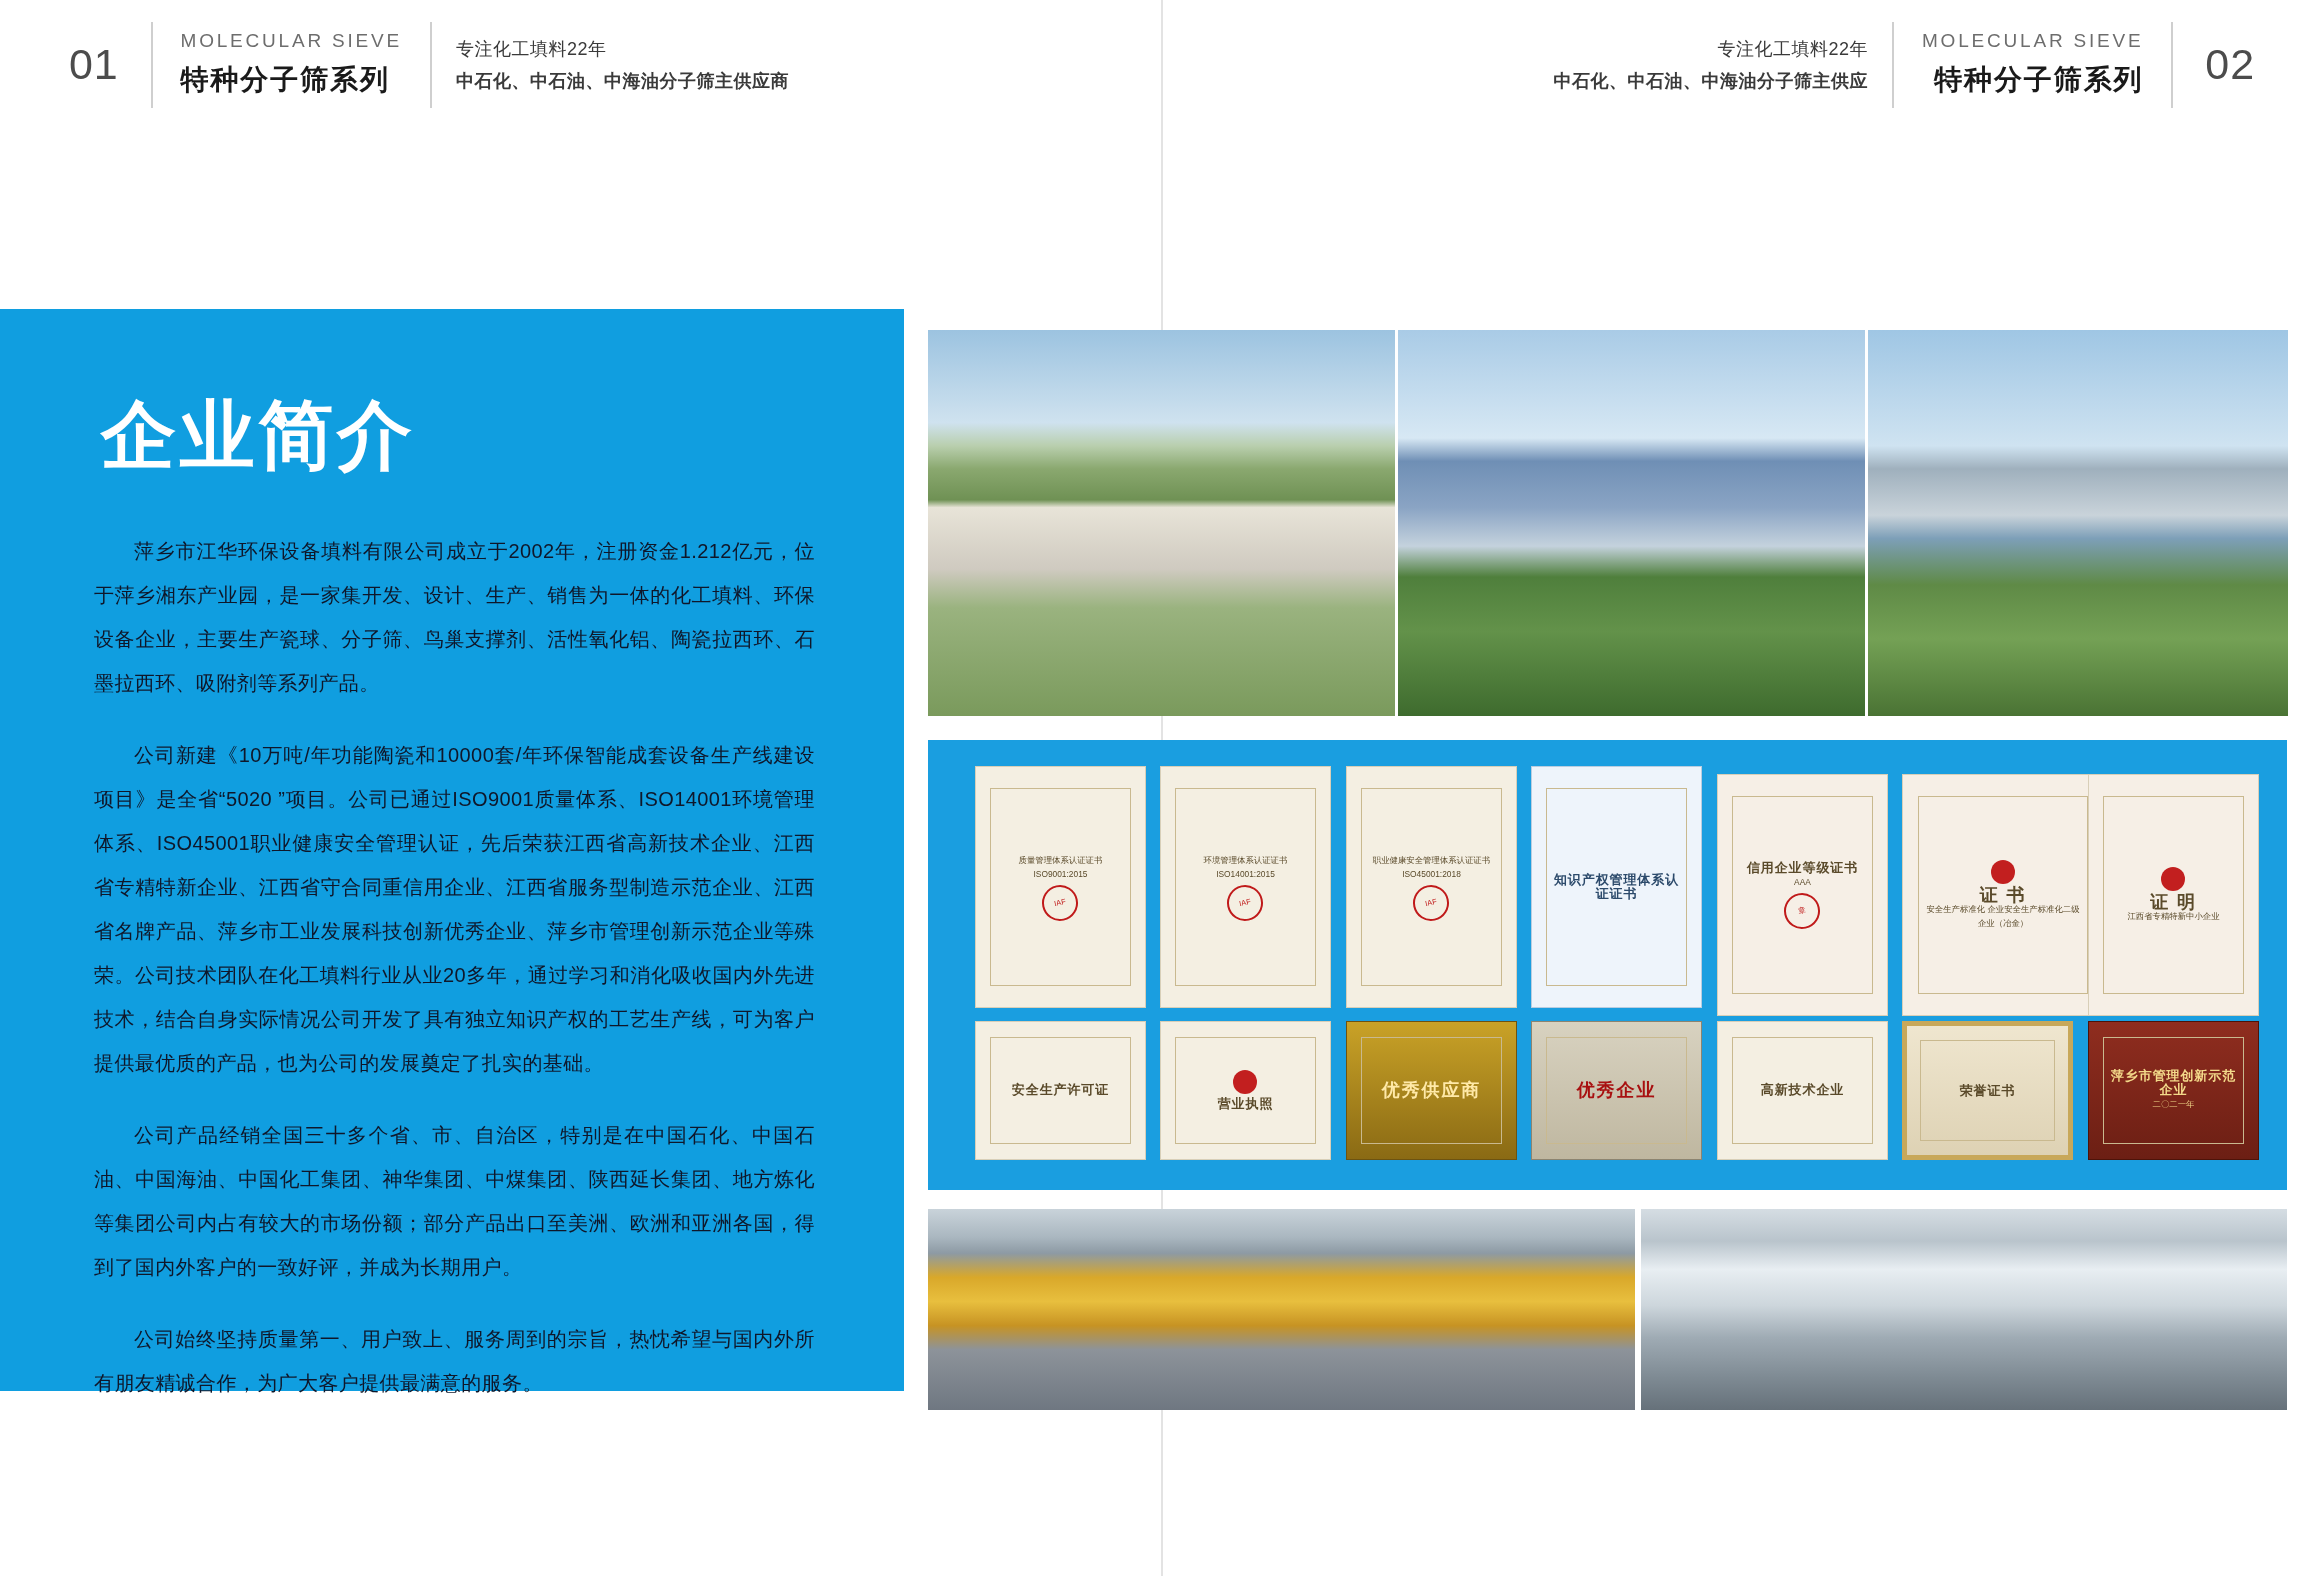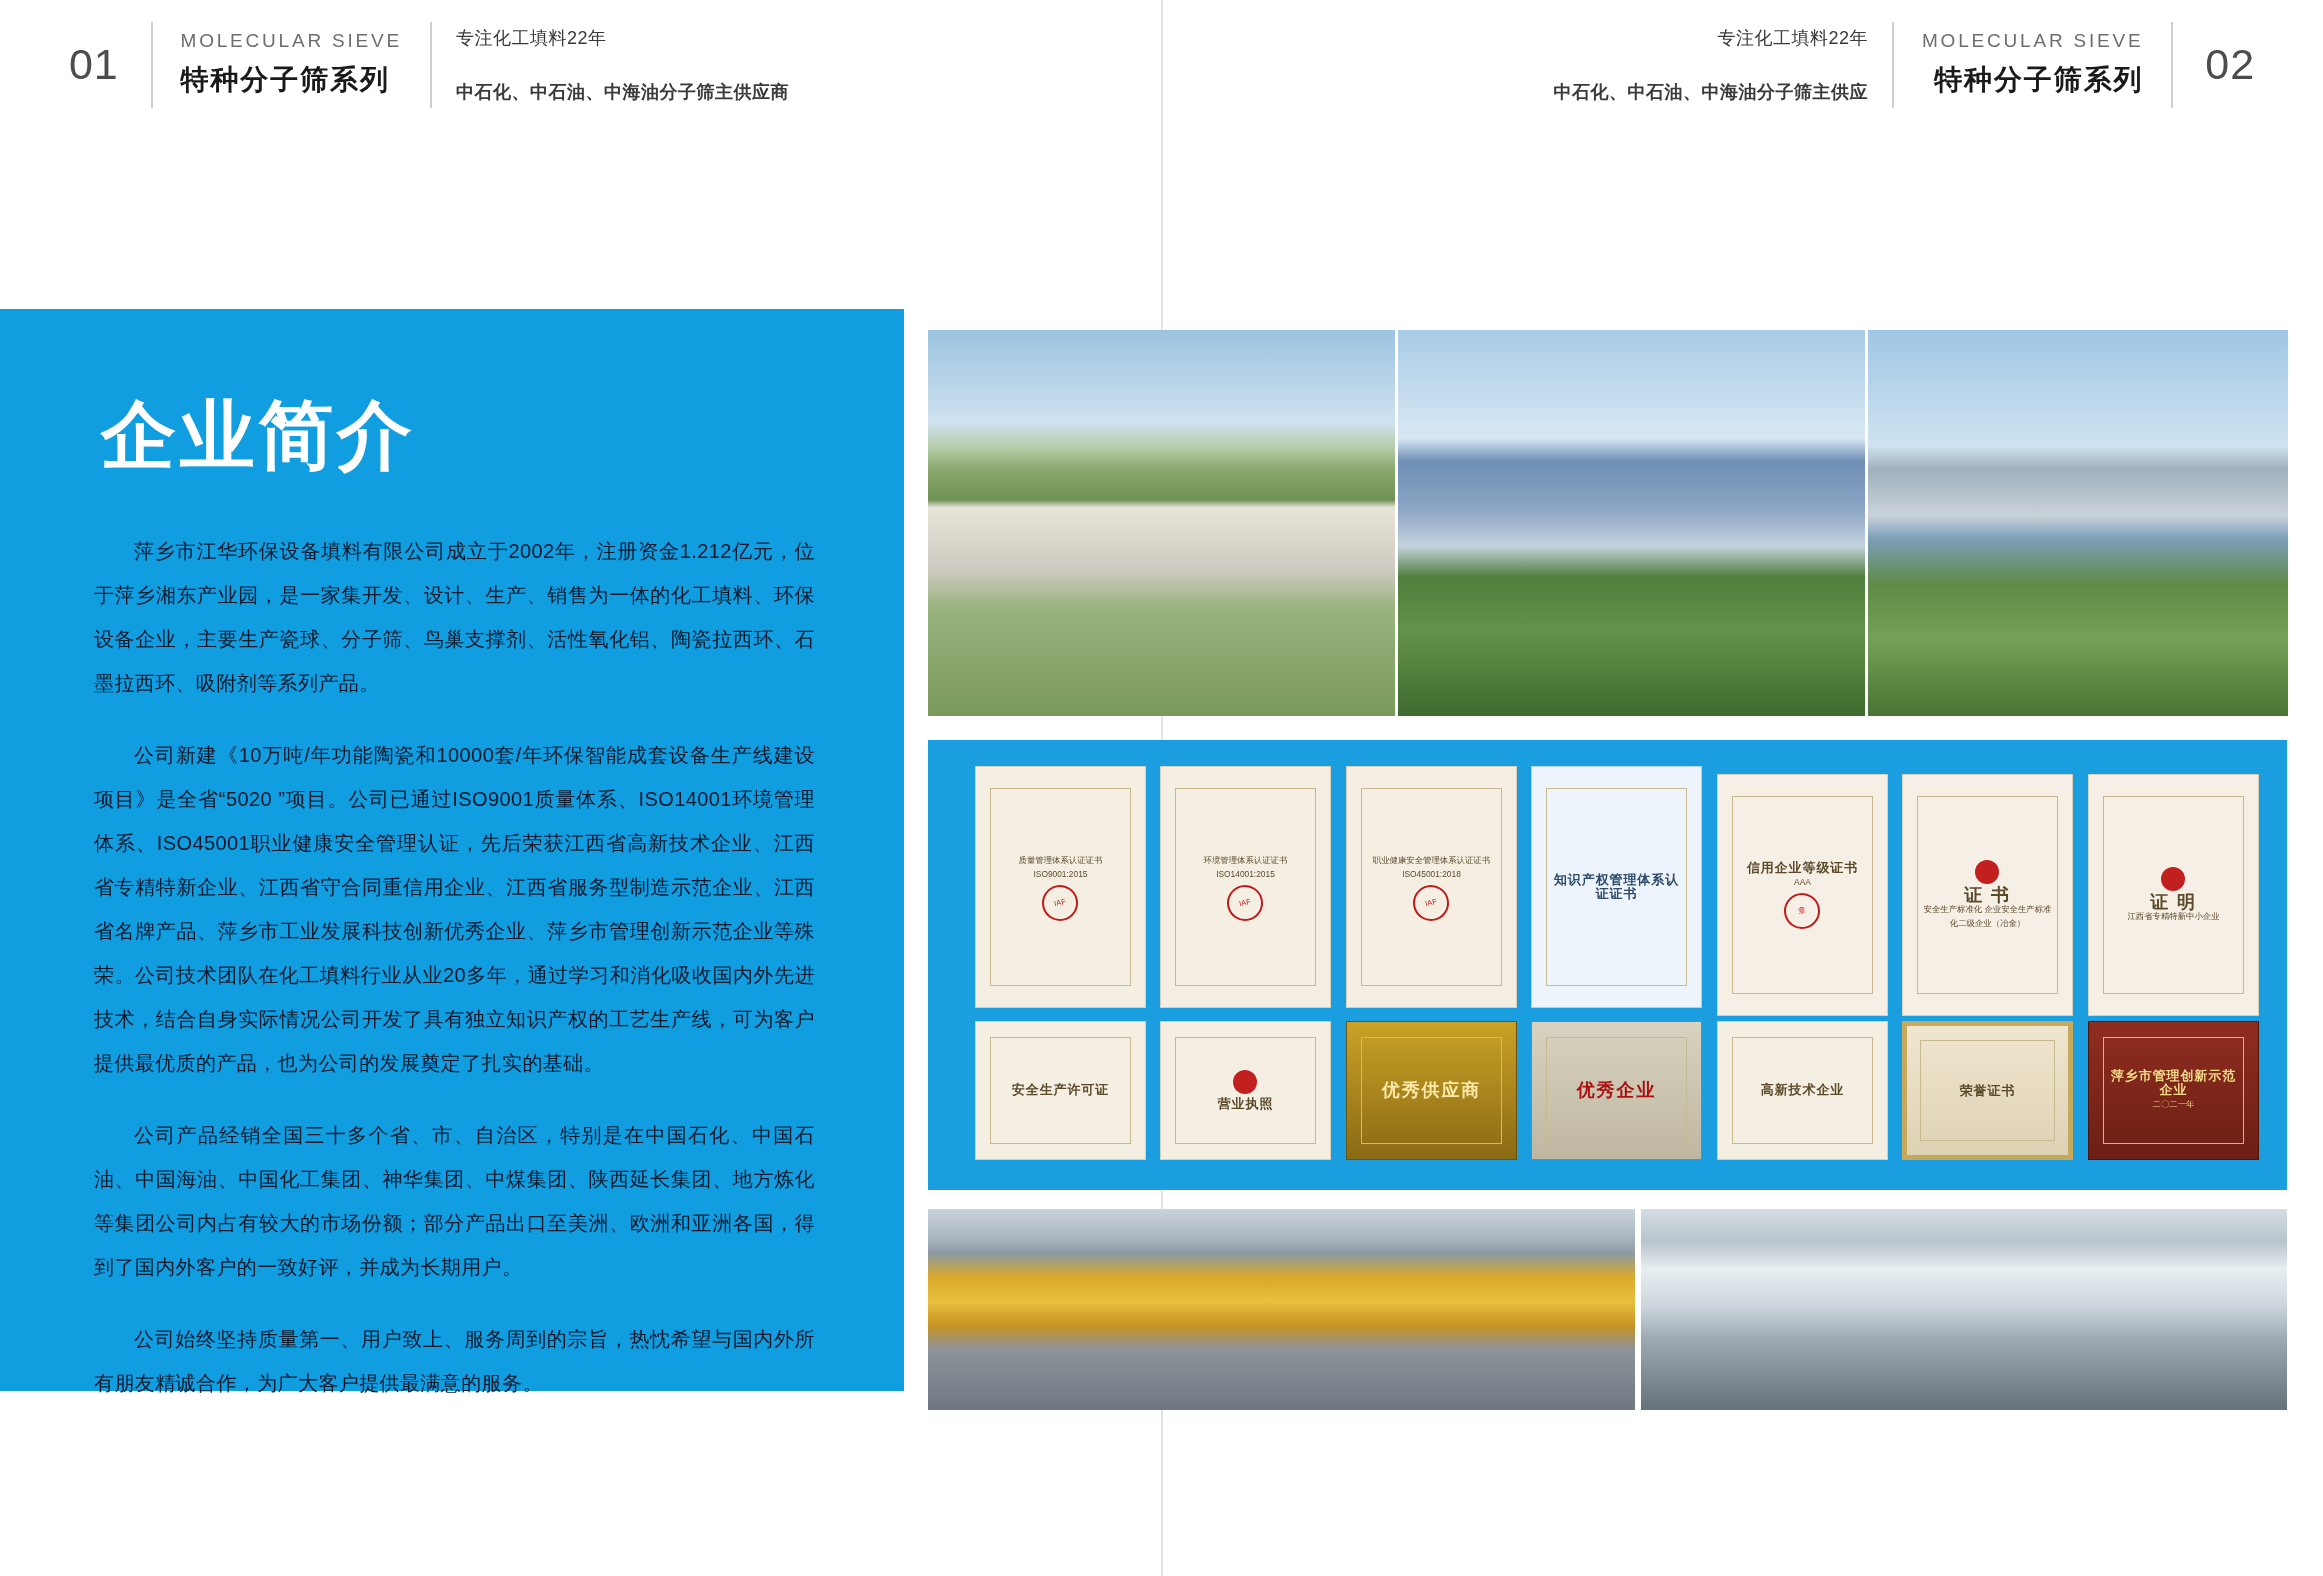--- a/index.html
+++ b/index.html
@@ -18,21 +18,21 @@
   .hdr-right{position:absolute;right:37px;top:13px;display:flex;align-items:center;height:103px;}
 
   .pgnum{
     font-size:43px;color:#4c4c4c;font-weight:400;letter-spacing:0.9px;
     padding:0 32px;line-height:103px;
   }
   .vrule{width:1.9px;background:#cfcfcf;height:86px;}
   .hdr-block{padding:0 28px;display:flex;flex-direction:column;justify-content:center;height:86px;}
   .hdr-en{font-size:19px;letter-spacing:2.8px;color:#6d6d6d;margin-bottom:8.4px;}
   .hdr-cn{font-size:28px;font-weight:bold;color:#1a1a1a;letter-spacing:1.9px;}
-  .hdr-tag{padding:0 24px;display:flex;flex-direction:column;justify-content:space-between;height:86px;}
+  .hdr-tag{padding:0 24px;display:flex;flex-direction:column;justify-content:center;height:86px;}
   .hdr-tag div{font-size:18px;color:#3a3a3a;line-height:32px;letter-spacing:0.5px;}
   .hdr-tag div.b{font-weight:bold;}
   .hdr-right .hdr-tag{text-align:right;}
   .hdr-right .hdr-block{align-items:flex-end;}
 
   
   .blue-panel{
     position:absolute;left:0;top:309px;width:904px;height:1082px;
     background:#109ee0;
   }
@@ -188,21 +188,21 @@
     <div class="cert red" style="left:789px;top:26px;width:171px;height:242px;">
       <div class="inner">
           <div>
             <div class="mid">信用企业等级证书</div>
         <div class="sm">AAA</div>
         <div class="seal">章</div>
           </div>
         </div>
     </div>
 
-    <div class="cert red" style="left:974px;top:26px;width:171px;height:242px;">
+    <div class="cert red" style="left:974px;top:26px;width:202px;height:242px;">
       <div class="inner">
           <div>
             <div class="emblem"></div>
         <div class="big">证 书</div>
         <div class="sm">安全生产标准化 企业安全生产标准化二级企业（冶金）</div>
           </div>
         </div>
     </div>
 
     <div class="cert red" style="left:1160px;top:26px;width:171px;height:242px;">

